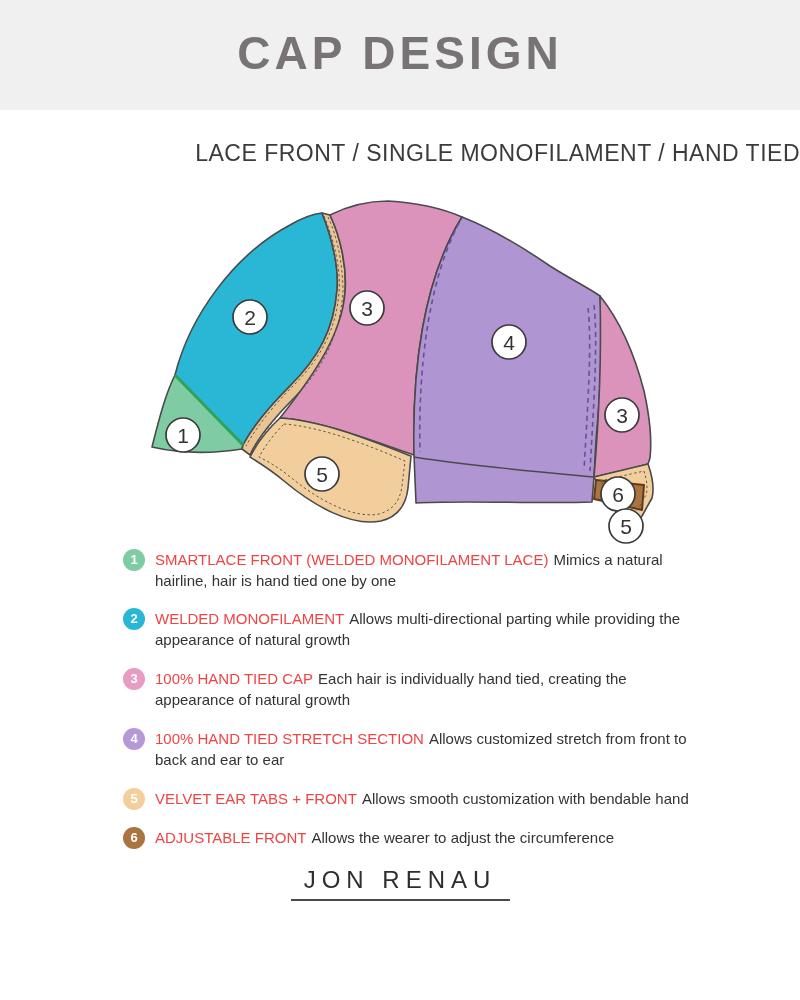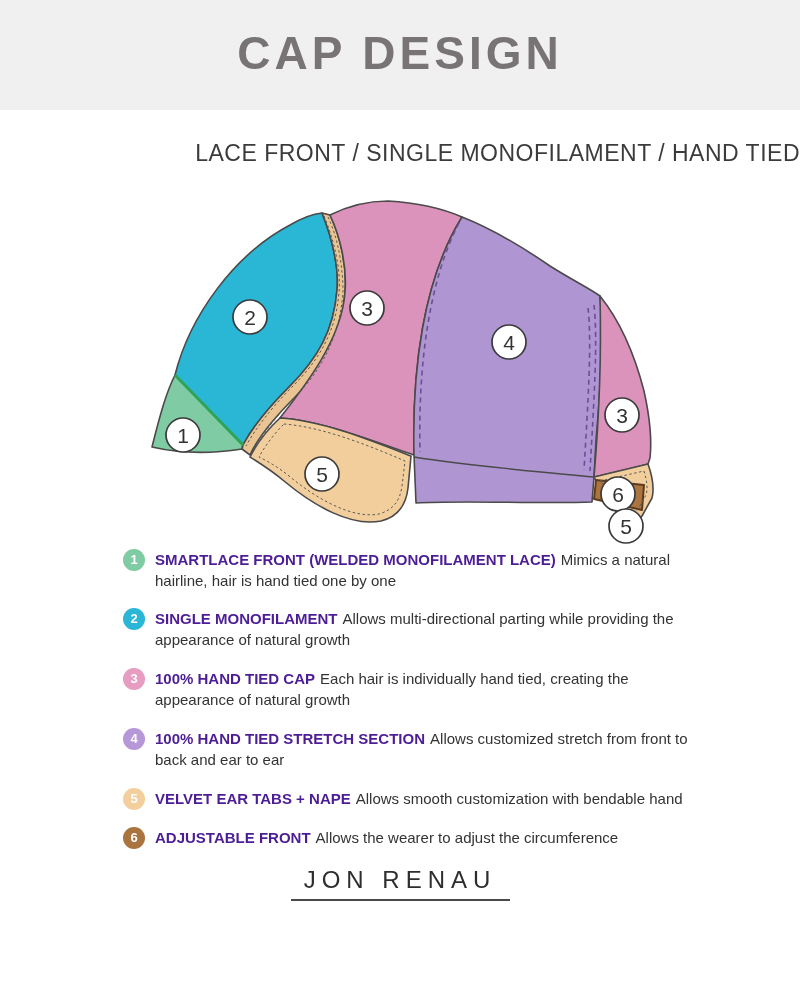--- a/index.html
+++ b/index.html
@@ -13,21 +13,21 @@
   .subtitle{position:absolute;left:0;top:140px;width:800px;text-align:right;
             font-size:23px;letter-spacing:0.5px;color:#3b3b3b;}
 
   .diagram{position:absolute;left:130px;top:190px;width:570px;height:360px;}
 
   .legend{position:absolute;left:123px;top:540px;width:567px;}
   .legend-item{position:absolute;left:0;width:567px;}
   .legend-dot{position:absolute;left:0;top:0;width:22px;height:22px;border-radius:50%;
               color:#ffffff;font-weight:bold;font-size:13px;text-align:center;line-height:22px;}
   .legend-text{margin-left:32px;width:535px;font-size:15px;line-height:21px;color:#2d2d2d;}
-  .legend-label{font-weight:bold;color:#4c1d95;margin-top:14px;}
+  .legend-label{font-weight:normal;color:#ef4444;margin-top:14px;}
   .legend-desc{color:#333333;margin-left:5px;}
 
   .footer{position:absolute;left:0;top:866px;width:800px;text-align:center;color:#2e2e2e;}
   .brand1{font-size:24px;letter-spacing:6px;}
   .brand-rule{width:219px;height:2px;background:#4a4a4a;margin:5px auto 5px auto;}
   .brand2{font-size:31px;letter-spacing:6px;}
 
   .marker-circle{fill:#ffffff;stroke:#3a3a3a;stroke-width:1.7;}
   .marker-num{fill:#333333;font-size:21px;font-family:"Liberation Sans",sans-serif;}
   .region{stroke:#4a4a4a;stroke-width:1.6;stroke-linejoin:round;}
@@ -131,42 +131,42 @@
     <div class="legend-item" style="top:9px;">
       <span class="legend-dot" style="background-color: rgb(127, 203, 163);">1</span>
       <div class="legend-text">
         <span class="legend-label">SMARTLACE FRONT (WELDED MONOFILAMENT LACE)</span><span class="legend-desc">Mimics a natural hairline, hair is hand tied one by one</span>
       </div>
     </div>
 
     <div class="legend-item" style="top:68px;">
       <span class="legend-dot" style="background-color: rgb(42, 183, 213);">2</span>
       <div class="legend-text">
-        <span class="legend-label">SINGLE MONOFILAMENT</span><span class="legend-desc">Allows multi-directional parting while providing the appearance of natural growth</span>
+        <span class="legend-label">WELDED MONOFILAMENT</span><span class="legend-desc">Allows multi-directional parting while providing the appearance of natural growth</span>
       </div>
     </div>
 
     <div class="legend-item" style="top:128px;">
       <span class="legend-dot" style="background-color: rgb(231, 156, 194);">3</span>
       <div class="legend-text">
         <span class="legend-label">100% HAND TIED CAP</span><span class="legend-desc">Each hair is individually hand tied, creating the appearance of natural growth</span>
       </div>
     </div>
 
     <div class="legend-item" style="top:188px;">
       <span class="legend-dot" style="background-color: rgb(182, 151, 216);">4</span>
       <div class="legend-text">
         <span class="legend-label">100% HAND TIED STRETCH SECTION</span><span class="legend-desc">Allows customized stretch from front to back and ear to ear</span>
       </div>
     </div>
 
     <div class="legend-item" style="top:248px;">
       <span class="legend-dot" style="background-color: rgb(244, 207, 158);">5</span>
       <div class="legend-text">
-        <span class="legend-label">VELVET EAR TABS + NAPE</span><span class="legend-desc">Allows smooth customization with bendable hand</span>
+        <span class="legend-label">VELVET EAR TABS + FRONT</span><span class="legend-desc">Allows smooth customization with bendable hand</span>
       </div>
     </div>
 
     <div class="legend-item" style="top:287px;">
       <span class="legend-dot" style="background-color: rgb(169, 116, 62);">6</span>
       <div class="legend-text">
         <span class="legend-label">ADJUSTABLE FRONT</span><span class="legend-desc">Allows the wearer to adjust the circumference</span>
       </div>
     </div>
 

